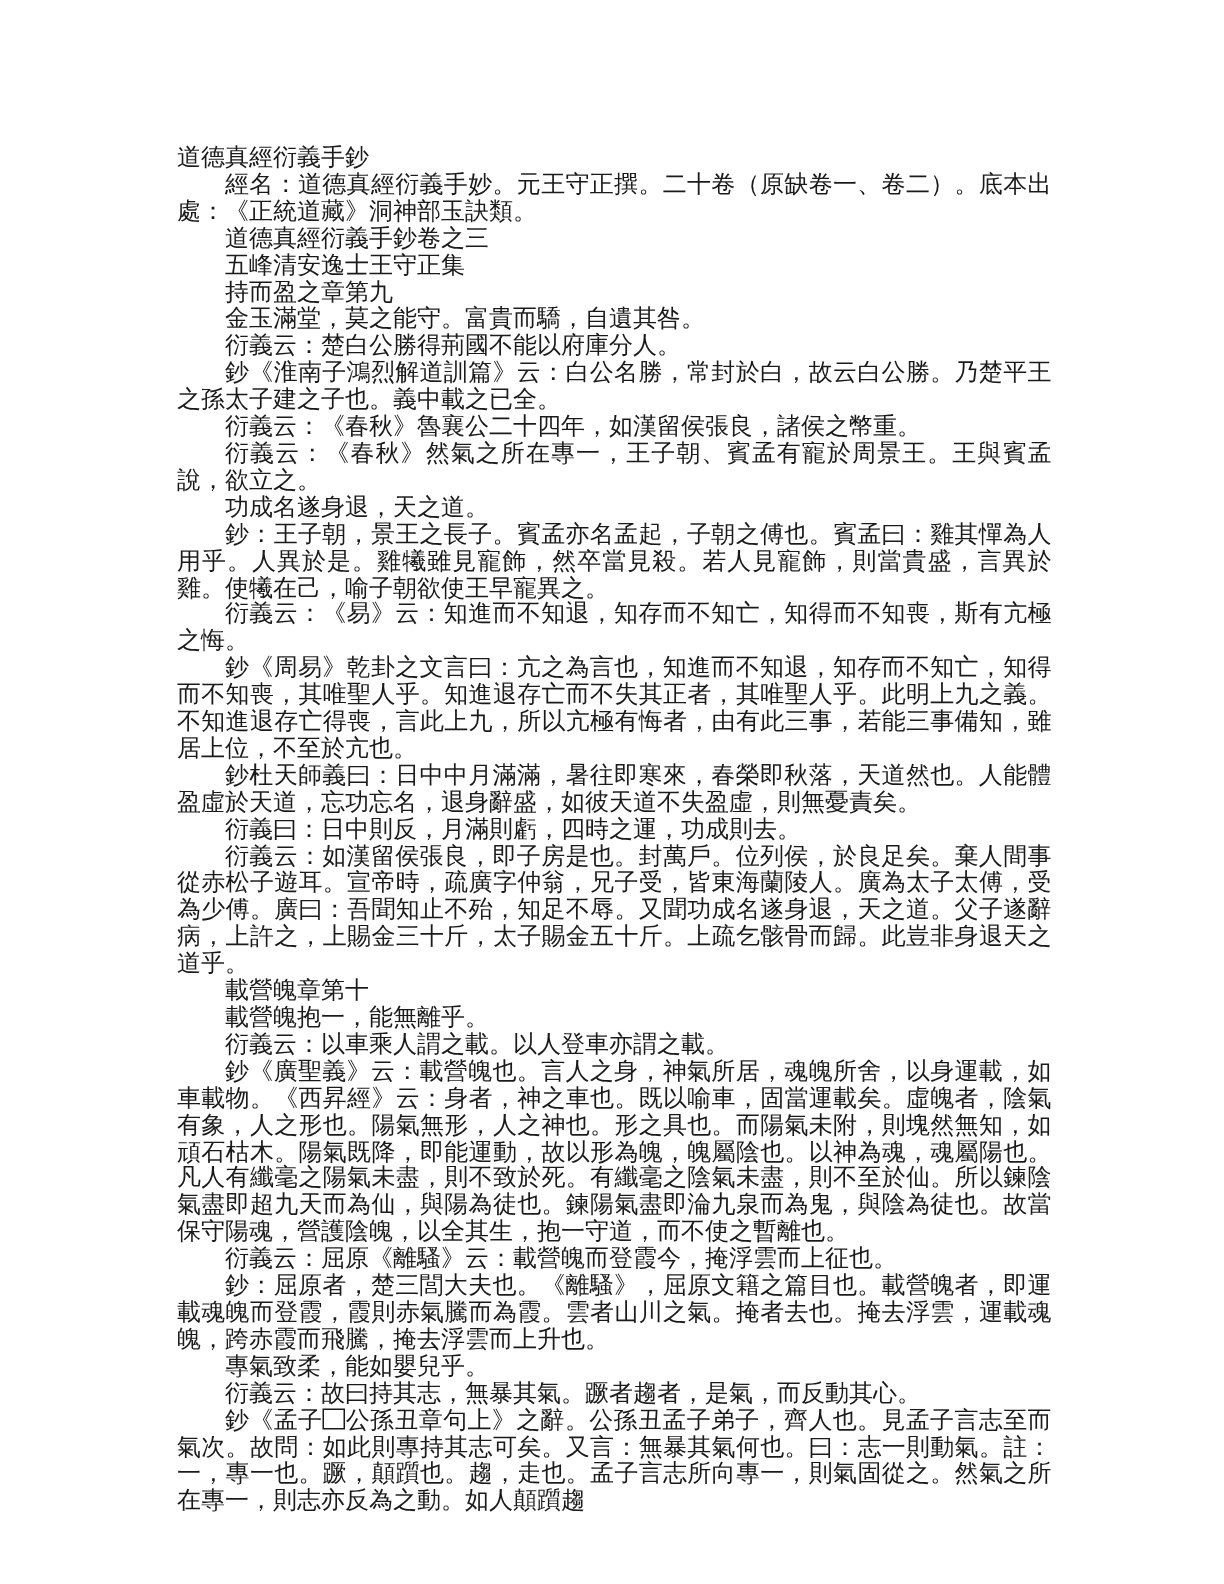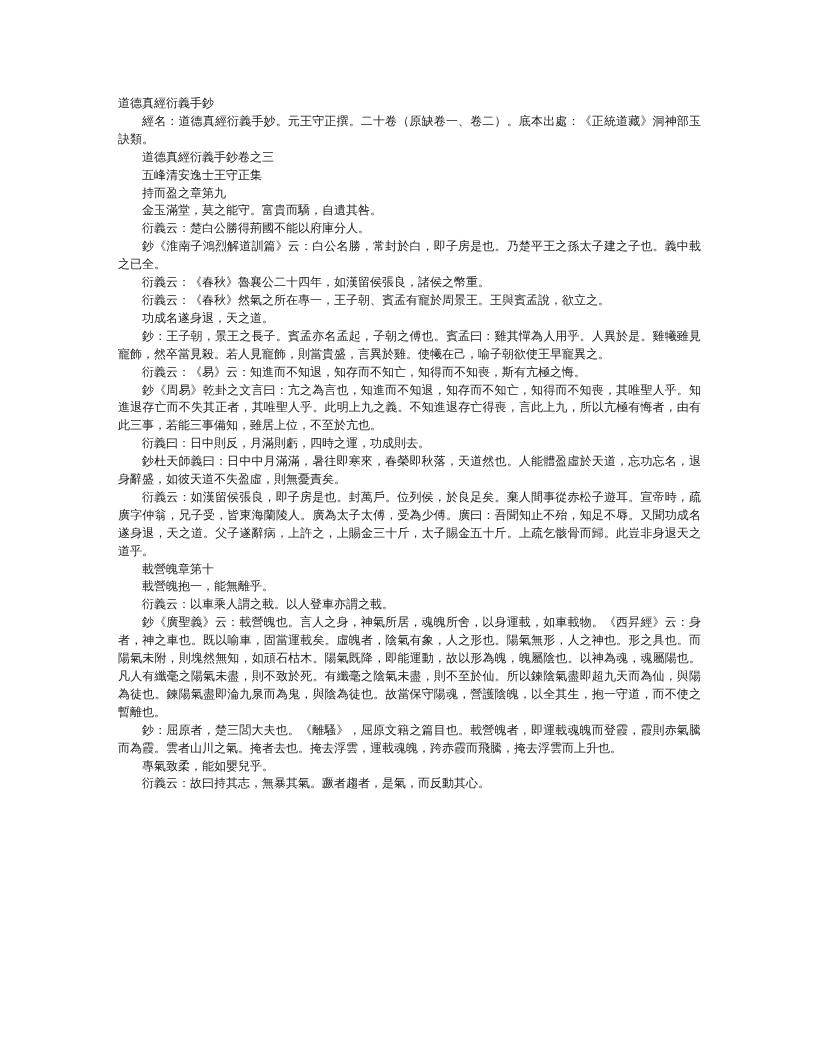--- a/index.html
+++ b/index.html
@@ -17,27 +17,26 @@
   }
   #page {
     position: relative;
     width: 816px;
     height: 1056px;
     box-sizing: border-box;
     padding: 96px 116px 0 118px;
   }
   .doc-body {
     width: 583px;
-    font-size: 12px;
+    font-size: 16px;
     line-height: 17.9px;
     text-align: justify;
     text-justify: inter-character;
     word-break: break-all;
     letter-spacing: 0;
-    font-family: Liberation Mono, monospace;
   }
   p.line {
     margin: 0;
     padding: 0;
     text-indent: 0;
   }
   p.indent {
     margin: 0;
     padding: 0;
     text-indent: 2em;
@@ -65,51 +64,53 @@
     <p class="indent">道德真經衍義手鈔卷之三</p>
 
     <p class="indent">五峰清安逸士王守正集</p>
 
     <p class="indent">持而盈之章第九</p>
 
     <p class="indent">金玉滿堂，莫之能守。富貴而驕，自遺其咎。</p>
 
     <p class="indent">衍義云：楚白公勝得荊國不能以府庫分人。</p>
 
-    <p class="indent">鈔《淮南子鴻烈解道訓篇》云：白公名勝，常封於白，即子房是也。乃楚平王之孫太子建之子也。義中載之已全。</p>
+    <p class="indent">鈔《淮南子鴻烈解道訓篇》云：白公名勝，常封於白，故云白公勝。乃楚平王之孫太子建之子也。義中載之已全。</p>
 
     <p class="indent">衍義云：《春秋》魯襄公二十四年，如漢留侯張良，諸侯之幣重。</p>
 
 
     <p class="indent">衍義云：《春秋》然氣之所在專一，王子朝、賓孟有寵於周景王。王與賓孟說，欲立之。</p>
 
     <p class="indent">功成名遂身退，天之道。</p>
 
     <p class="indent">鈔：王子朝，景王之長子。賓孟亦名孟起，子朝之傅也。賓孟曰：雞其憚為人用乎。人異於是。雞犧雖見寵飾，然卒當見殺。若人見寵飾，則當貴盛，言異於雞。使犧在己，喻子朝欲使王早寵異之。</p>
 
     <p class="indent">衍義云：《易》云：知進而不知退，知存而不知亡，知得而不知喪，斯有亢極之悔。</p>
 
     <p class="indent">鈔《周易》乾卦之文言曰：亢之為言也，知進而不知退，知存而不知亡，知得而不知喪，其唯聖人乎。知進退存亡而不失其正者，其唯聖人乎。此明上九之義。不知進退存亡得喪，言此上九，所以亢極有悔者，由有此三事，若能三事備知，雖居上位，不至於亢也。</p>
 
+    <p class="indent">鈔杜天師義曰：日中中月滿滿，暑往即寒來，春榮即秋落，天道然也。人能體盈虛於天道，忘功忘名，退身辭盛，如彼天道不失盈虛，則無憂責矣。</p>
+
     <p class="indent">衍義曰：日中則反，月滿則虧，四時之運，功成則去。</p>
-
-    <p class="indent">鈔杜天師義曰：日中中月滿滿，暑往即寒來，春榮即秋落，天道然也。人能體盈虛於天道，忘功忘名，退身辭盛，如彼天道不失盈虛，則無憂責矣。</p>
 
     <p class="indent">衍義云：如漢留侯張良，即子房是也。封萬戶。位列侯，於良足矣。棄人間事從赤松子遊耳。宣帝時，疏廣字仲翁，兄子受，皆東海蘭陵人。廣為太子太傅，受為少傅。廣曰：吾聞知止不殆，知足不辱。又聞功成名遂身退，天之道。父子遂辭病，上許之，上賜金三十斤，太子賜金五十斤。上疏乞骸骨而歸。此豈非身退天之道乎。</p>
 
     <p class="indent">載營魄章第十</p>
 
     <p class="indent">載營魄抱一，能無離乎。</p>
 
     <p class="indent">衍義云：以車乘人謂之載。以人登車亦謂之載。</p>
 
     <p class="indent">鈔《廣聖義》云：載營魄也。言人之身，神氣所居，魂魄所舍，以身運載，如車載物。《西昇經》云：身者，神之車也。既以喻車，固當運載矣。虛魄者，陰氣有象，人之形也。陽氣無形，人之神也。形之具也。而陽氣未附，則塊然無知，如頑石枯木。陽氣既降，即能運動，故以形為魄，魄屬陰也。以神為魂，魂屬陽也。凡人有纖毫之陽氣未盡，則不致於死。有纖毫之陰氣未盡，則不至於仙。所以鍊陰氣盡即超九天而為仙，與陽為徒也。鍊陽氣盡即淪九泉而為鬼，與陰為徒也。故當保守陽魂，營護陰魄，以全其生，抱一守道，而不使之暫離也。</p>
 
+    <p class="indent">衍義云：屈原《離騷》云：載營魄而登霞今，掩浮雲而上征也。</p>
 
     <p class="indent">鈔：屈原者，楚三閭大夫也。《離騷》，屈原文籍之篇目也。載營魄者，即運載魂魄而登霞，霞則赤氣騰而為霞。雲者山川之氣。掩者去也。掩去浮雲，運載魂魄，跨赤霞而飛騰，掩去浮雲而上升也。</p>
 
     <p class="indent">專氣致柔，能如嬰兒乎。</p>
 
     <p class="indent">衍義云：故曰持其志，無暴其氣。蹶者趨者，是氣，而反動其心。</p>
 
+    <p class="indent"><span>鈔《孟子</span><span class="missing-glyph"></span><span>公孫丑章句上》之辭。公孫丑孟子弟子，齊人也。見孟子言志至而氣次。故問：如此則專持其志可矣。又言：無暴其氣何也。曰：志一則動氣。註：一，專一也。蹶，顛躓也。趨，走也。孟子言志所向專一，則氣固從之。然氣之所在專一，則志亦反為之動。如人顛躓趨</span></p>
 
   </div>
 </div>
 
 </body></html>

